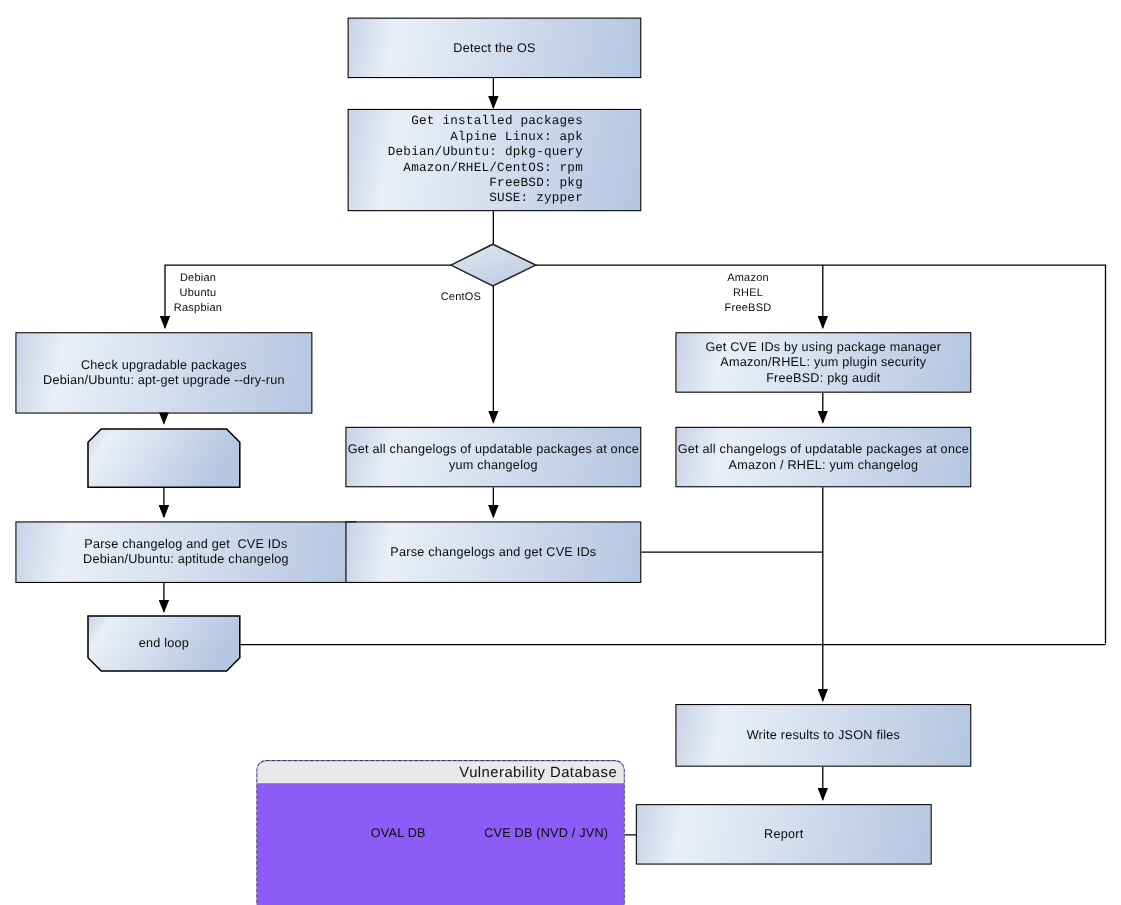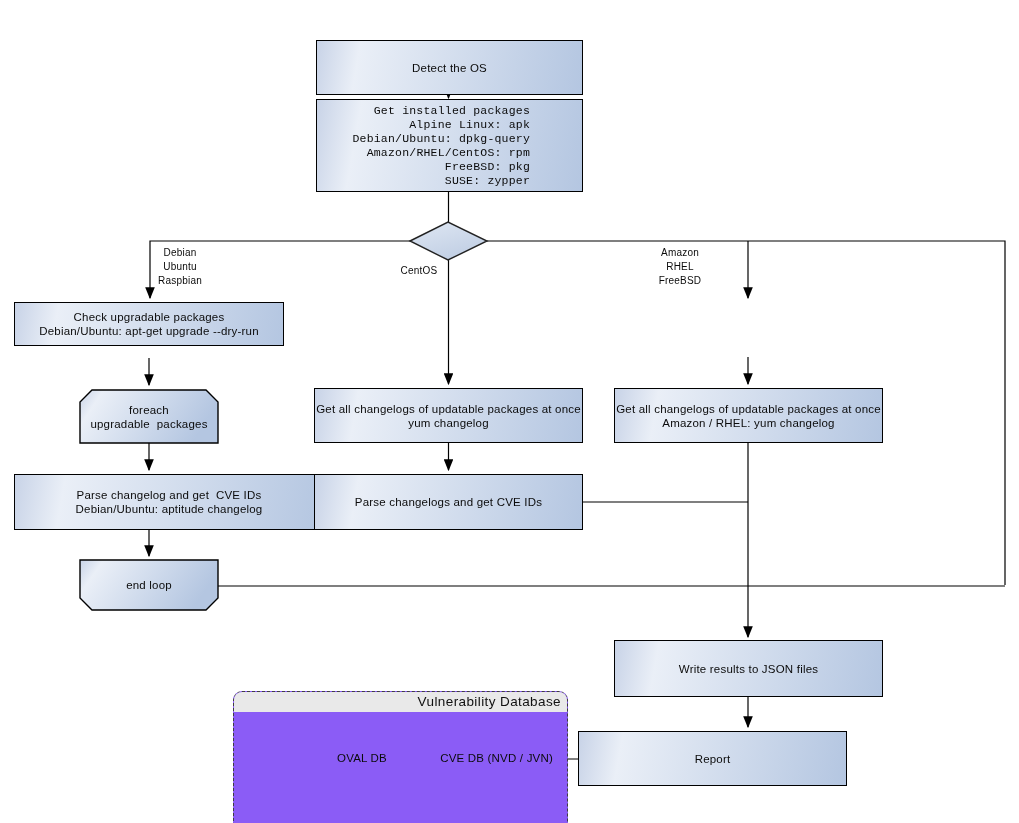--- a/index.html
+++ b/index.html
@@ -96,68 +96,71 @@
 
     <polygon points="92,390 206,390 218,402 218,443 80,443 80,402" fill="url(#gradBox)" stroke="#000" stroke-width="1.4"></polygon>
     <polygon points="80,560 218,560 218,598 206,610 92,610 80,598" fill="url(#gradBox)" stroke="#000" stroke-width="1.4"></polygon>
 
     <path d="M248,739 V779 A69.5,11 0 0 0 387,779 V739" fill="url(#gradCyl)" stroke="#222" stroke-width="1.3"></path>
     <ellipse cx="317.5" cy="739" rx="69.5" ry="11" fill="#dde5f1" stroke="#222" stroke-width="1.3"></ellipse>
     <path d="M415,739 V779 A69,11 0 0 0 553,779 V739" fill="url(#gradCyl)" stroke="#222" stroke-width="1.3"></path>
     <ellipse cx="484" cy="739" rx="69" ry="11" fill="#dde5f1" stroke="#222" stroke-width="1.3"></ellipse>
   </svg>
 
-  <div class="node" style="left:316px; top:16px; width:267px; height:55px;margin-top:24px;">
+  <div class="node" style="left:316px; top:16px; width:267px; height:55px;">
     <span class="label">Detect the OS</span>
   </div>
 
   <div class="node" style="left:316px; top:99px; width:267px; height:93px;font-family:Liberation Mono, monospace;">
     <span class="label right-pad">Get installed packages
 Alpine Linux: apk
 Debian/Ubuntu: dpkg-query
 Amazon/RHEL/CentOS: rpm
 FreeBSD: pkg
 SUSE: zypper</span>
   </div>
 
-  <div class="node" style="left:14px; top:302px; width:270px; height:44px;">
+  <div class="node" style="left:14px; top:302px; width:270px; height:74px;">
     <span class="label">Check upgradable packages
 Debian/Ubuntu: apt-get upgrade --dry-run</span>
   </div>
 
   <div class="node" style="left:14px; top:474px; width:310px; height:56px;">
     <span class="label">Parse changelog and get  CVE IDs
 Debian/Ubuntu: aptitude changelog</span>
   </div>
 
   <div class="node" style="left:314px; top:388px; width:269px; height:55px;">
     <span class="label">Get all changelogs of updatable packages at once
 yum changelog</span>
   </div>
 
   <div class="node" style="left:314px; top:474px; width:269px; height:56px;">
     <span class="label">Parse changelogs and get CVE IDs</span>
   </div>
 
+  <div class="node" style="left:614px; top:302px; width:269px; height:55px;">
+    <span class="label">Get CVE IDs by using package manager
+Amazon/RHEL: yum plugin security
+FreeBSD: pkg audit</span>
+  </div>
 
   <div class="node" style="left:614px; top:388px; width:269px; height:55px;">
     <span class="label">Get all changelogs of updatable packages at once
 Amazon / RHEL: yum changelog</span>
   </div>
 
   <div class="node" style="left:614px; top:640px; width:269px; height:57px;">
     <span class="label">Write results to JSON files</span>
   </div>
 
   <div class="node" style="left:578px; top:731px; width:269px; height:55px;">
     <span class="label">Report</span>
   </div>
 
-  <div class="shape-label" style="left:80px; top:390px; width:138px; height:53px;">foreach
-upgradable  packages</div>
   <div class="shape-label" style="left:80px; top:560px; width:138px; height:50px;">end loop</div>
 
   <div class="edge-label center" style="left:140px; top:246px; width:80px;">Debian
 Ubuntu
 Raspbian</div>
   <div class="edge-label center" style="left:389px; top:264px; width:60px;">CentOS</div>
   <div class="edge-label right" style="left:620px; top:246px; width:120px;">Amazon
 RHEL
 FreeBSD</div>
 

